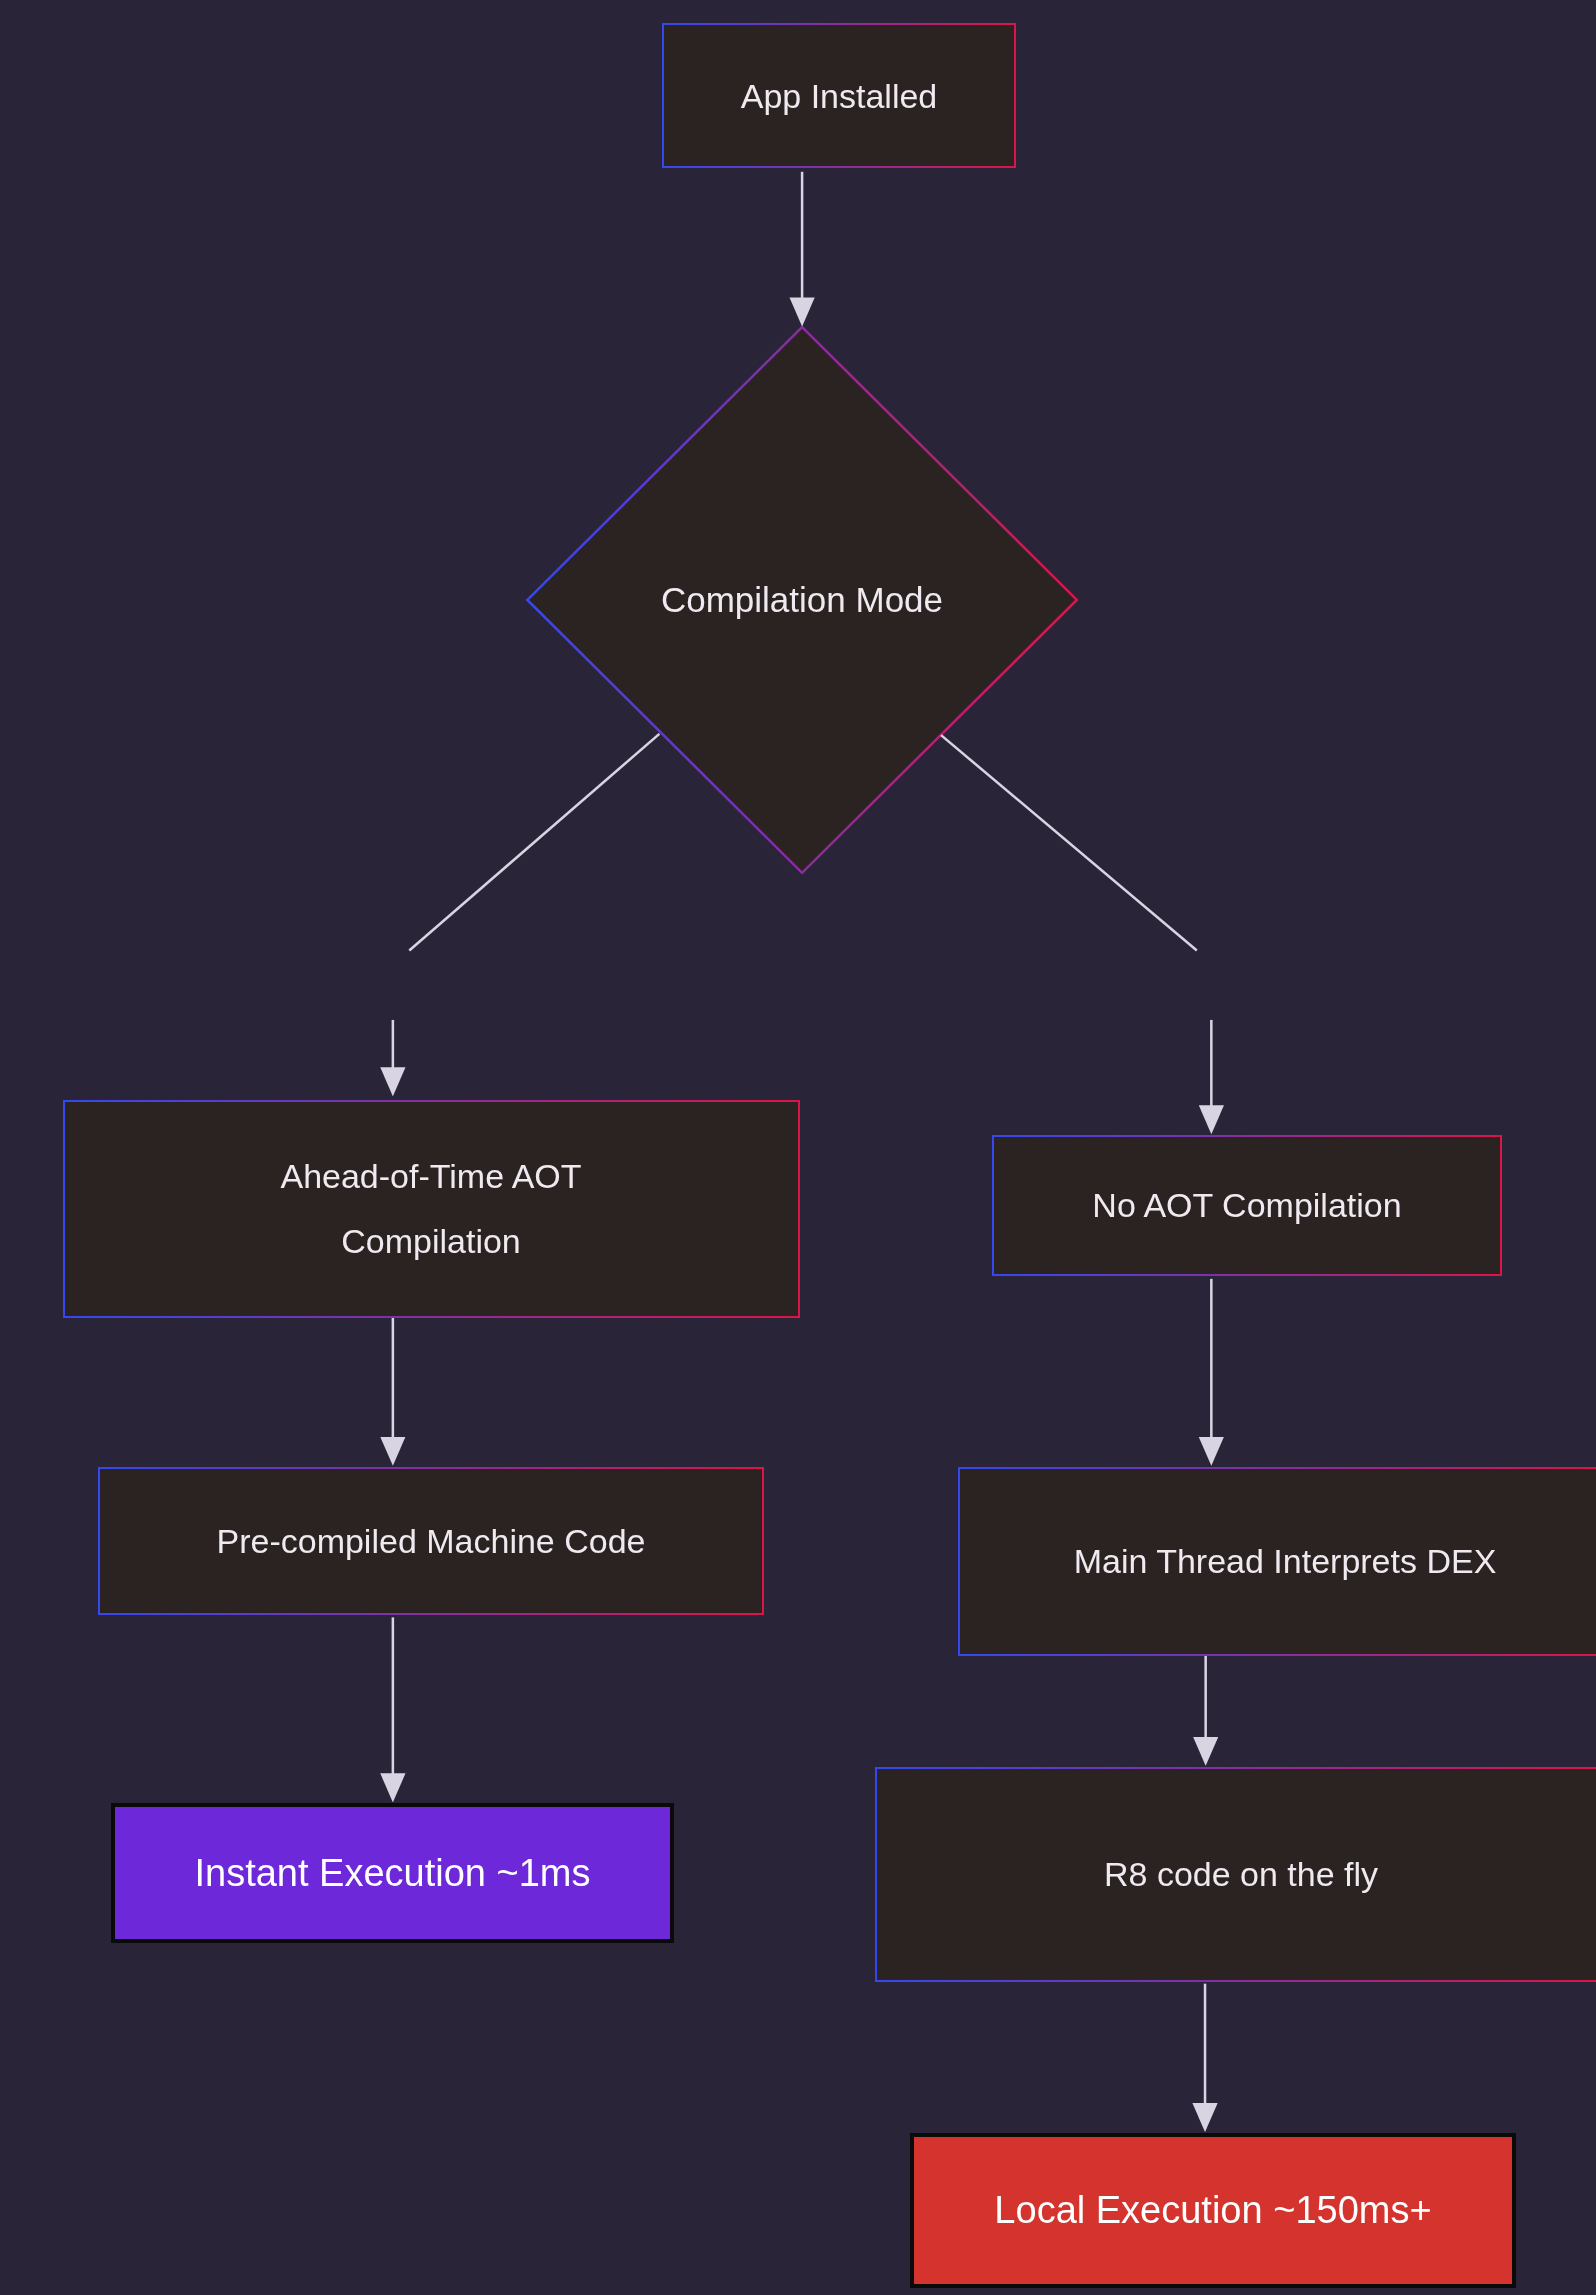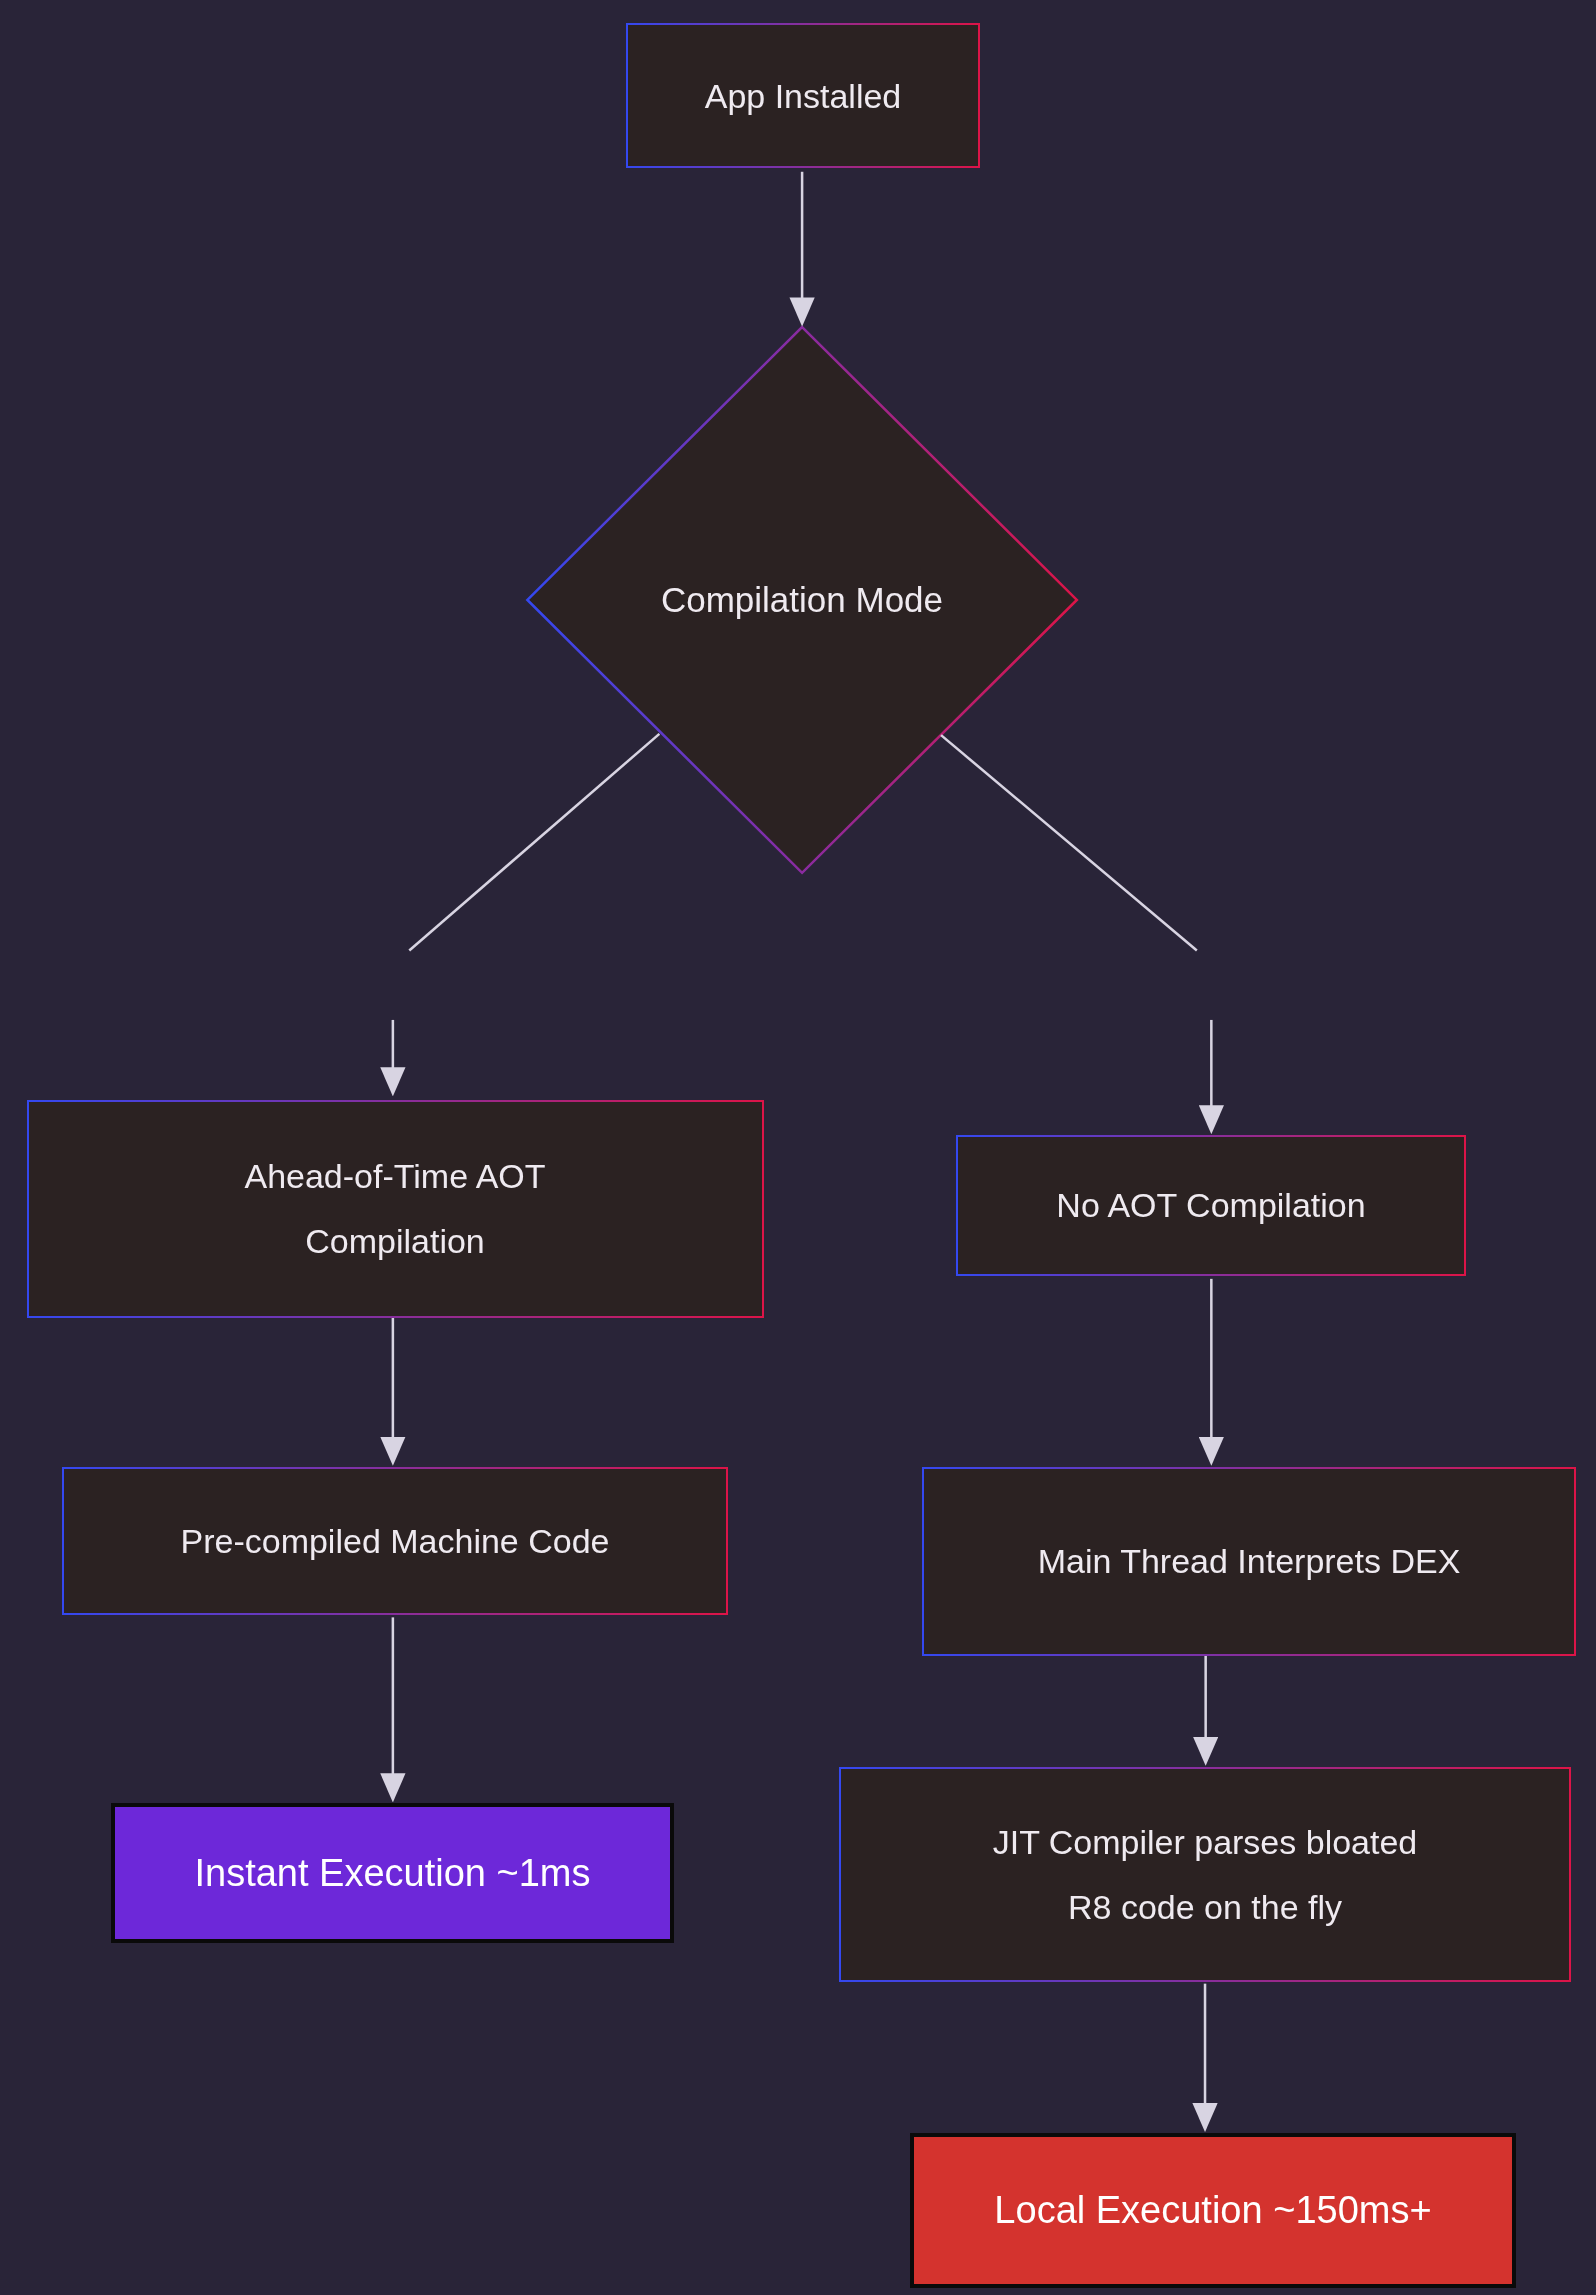--- a/index.html
+++ b/index.html
@@ -26,20 +26,21 @@
     align-items: center;
     justify-content: center;
     text-align: center;
     font-size: 34px;
     line-height: 1.9;
     box-sizing: border-box;
   }
   .gborder {
     border: 2.5px solid #3448f0;
     border-image: linear-gradient(90deg, #3448f0, #dc1448) 1;
+    margin-left: 36px;
   }
   .diamond-label {
     position: absolute;
     background: transparent;
     color: #efeaf0;
     font-size: 35px;
     display: flex;
     align-items: center;
     justify-content: center;
     text-align: center;
@@ -117,21 +118,20 @@
 
   <div class="node gborder" style="left:922px; top:1467px; width:654px; height:189px;">
     <span>Main Thread Interprets DEX</span>
   </div>
 
   <div class="node terminal success" style="left:111px; top:1803px; width:563px; height:140px;">
     <span>Instant Execution ~1ms</span>
   </div>
 
   <div class="node gborder" style="left:839px; top:1767px; width:732px; height:215px;">
-    <span>JIT Compiler parses bloated</span>
     <span>R8 code on the fly</span>
   </div>
 
   <div class="node terminal danger" style="left:910px; top:2133px; width:606px; height:155px;">
     <span>Local Execution ~150ms+</span>
   </div>
 
 </div>
 
 

